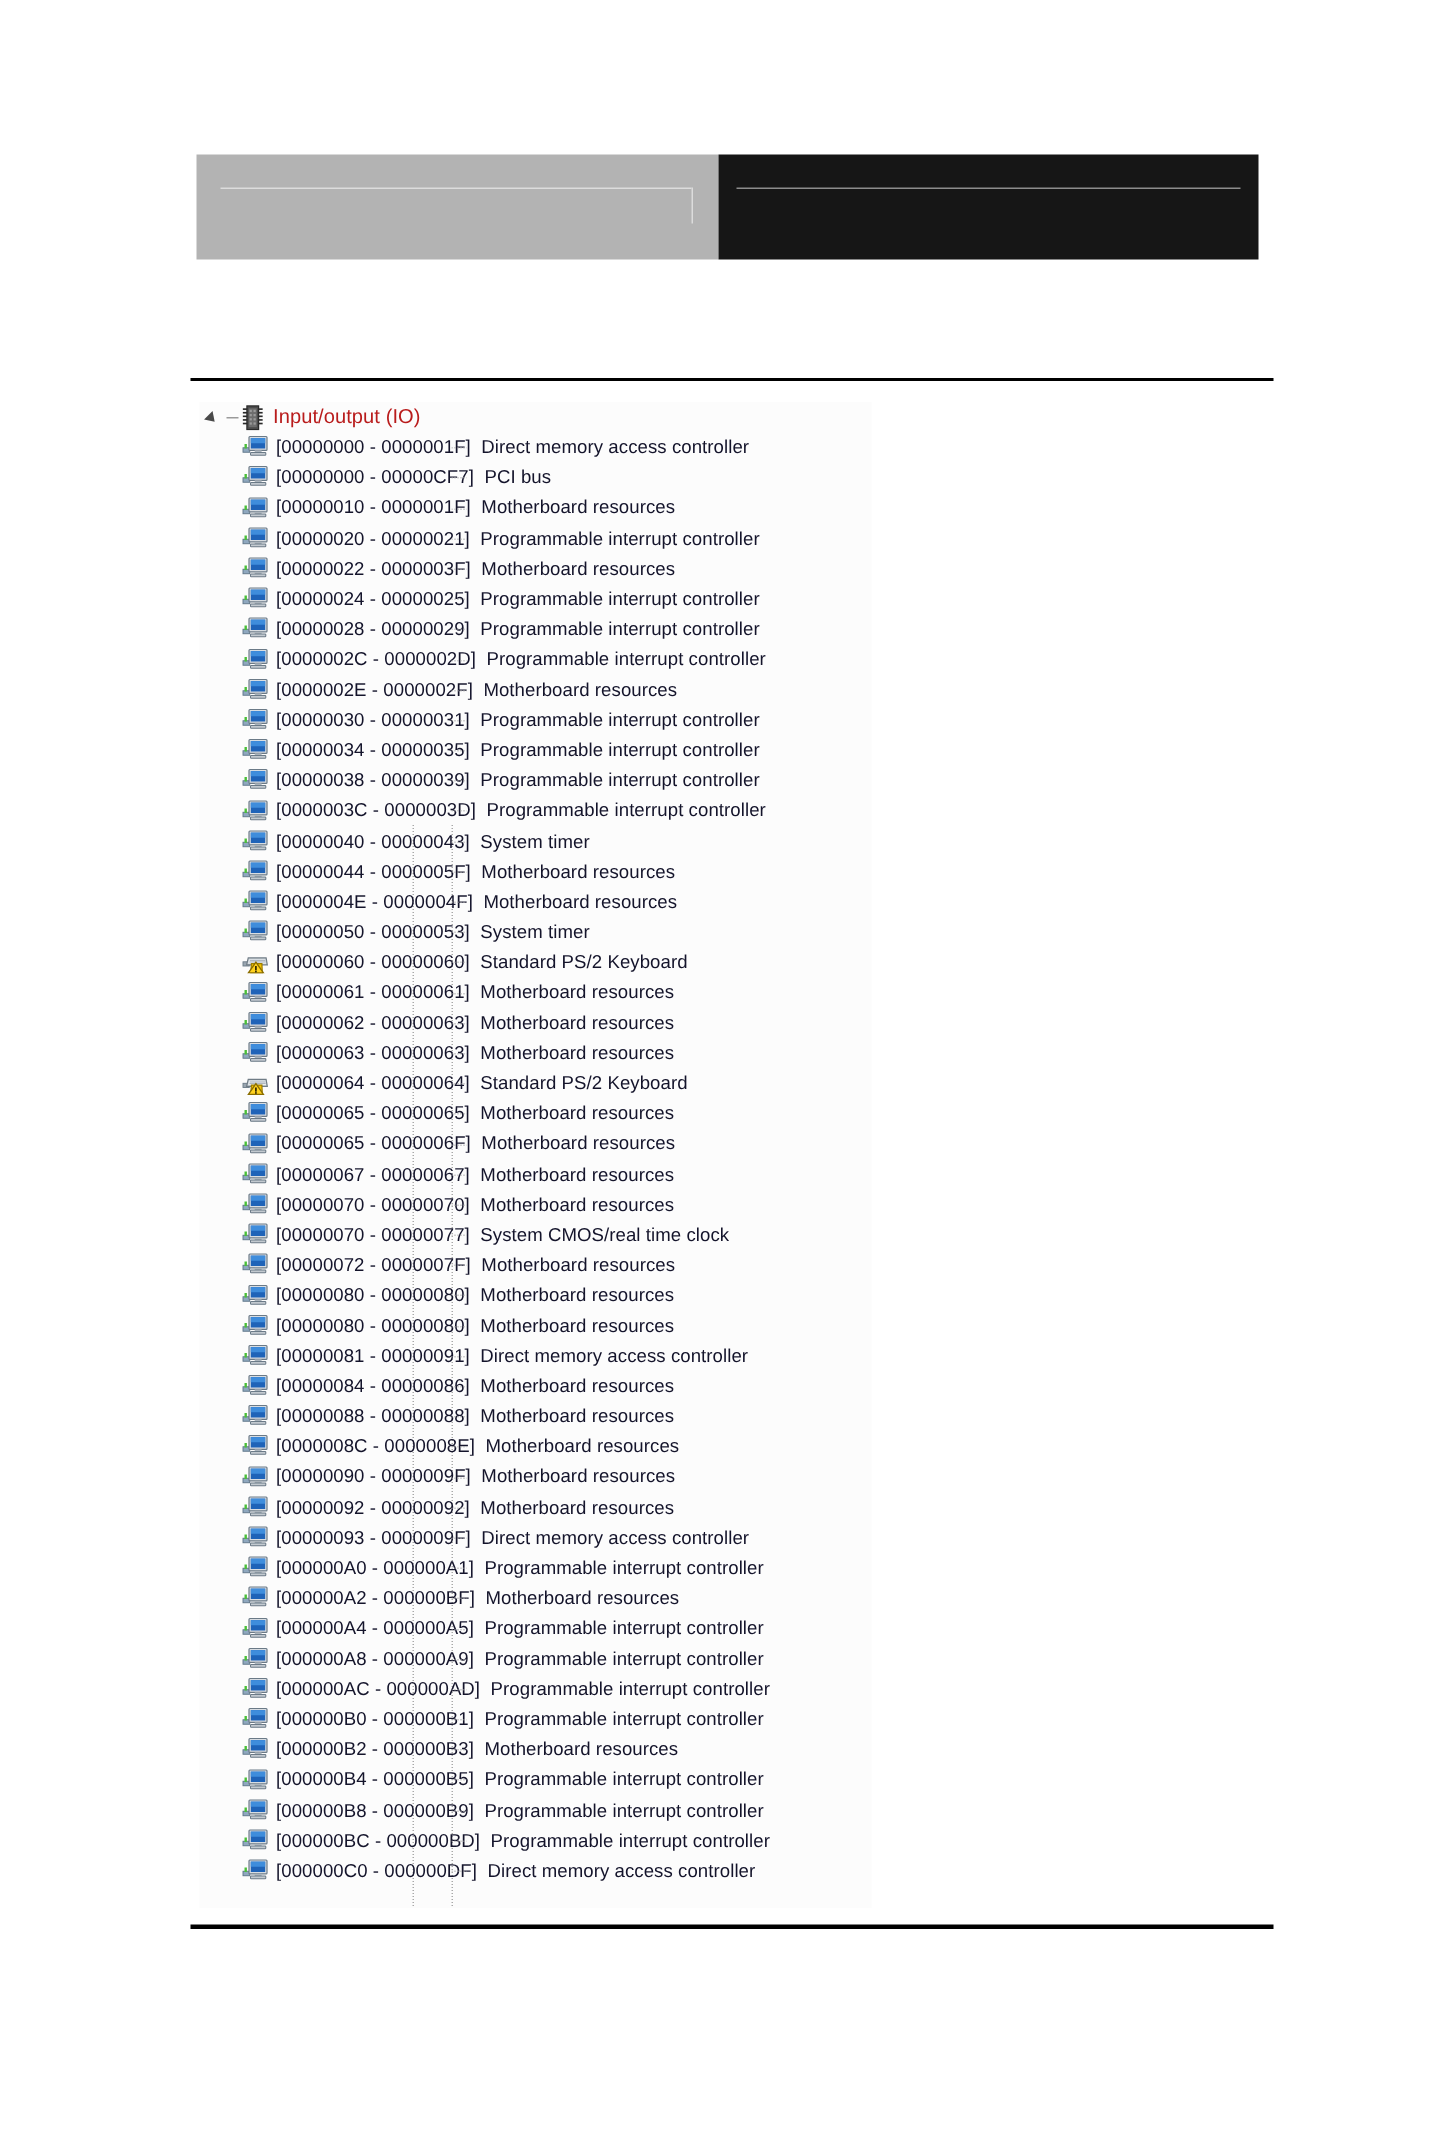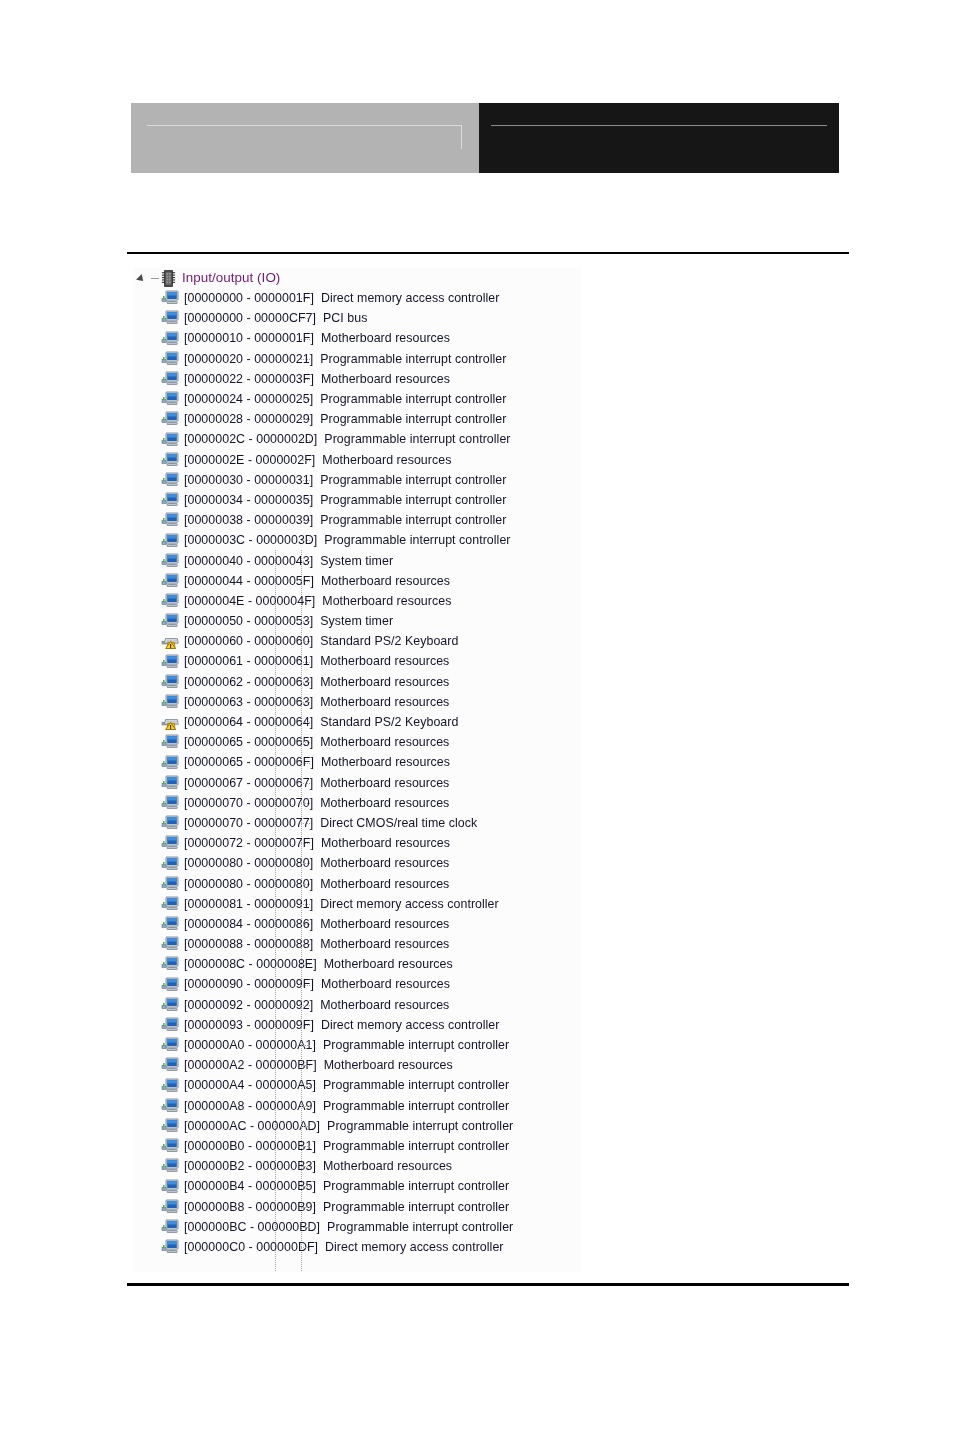--- a/index.html
+++ b/index.html
@@ -172,21 +172,21 @@
   
   .row-text {
     font-family: "Liberation Sans", sans-serif;
     font-size: 12.4px;
     color: #14142b;
     letter-spacing: 0.05px;
     line-height: 1;
   }
   .root-text {
     font-size: 13.4px;
-    color: #701a75;
+    color: #b91c1c;
   }
   .row-range {
     display: inline-block;
   }
   .row-label {
     display: inline-block;
     margin-left: 7px;
     text-align: right;
   }
 </style>
@@ -668,21 +668,21 @@
       <rect x="1" y="8.5" width="4.5" height="3" fill="#8fa8bf"></rect>
       <rect x="1" y="8.5" width="4.5" height="3" fill="none" stroke="#5d7487" stroke-width="0.6"></rect>
       <rect x="2" y="6" width="1.6" height="3" fill="#4bbf3a"></rect>
       <rect x="5" y="1" width="12" height="9.2" rx="0.6" fill="#d8dde2" stroke="#6b7a87" stroke-width="0.8"></rect>
       <rect x="6.2" y="2.1" width="9.6" height="6.9" fill="#1f63b8"></rect>
       <rect x="6.2" y="2.1" width="9.6" height="3.4" fill="#3f8ddc"></rect>
       <rect x="8.8" y="10.2" width="4.6" height="1.6" fill="#aab3bb"></rect>
       <rect x="6" y="11.6" width="10.2" height="1.9" rx="0.5" fill="#c3cad0" stroke="#6b7a87" stroke-width="0.7"></rect>
     </svg>
   </span>
-<span class="row-text"><span class="row-range">[00000070 - 00000077]</span><span class="row-label">Direct CMOS/real time clock</span></span>
+<span class="row-text"><span class="row-range">[00000070 - 00000077]</span><span class="row-label">System CMOS/real time clock</span></span>
       </div>
       <div class="tree-row child">
         <span class="elbow"></span>
   <span class="icon">
     <svg width="18" height="16" viewBox="0 0 18 16" xmlns="http://www.w3.org/2000/svg">
       <rect x="1" y="8.5" width="4.5" height="3" fill="#8fa8bf"></rect>
       <rect x="1" y="8.5" width="4.5" height="3" fill="none" stroke="#5d7487" stroke-width="0.6"></rect>
       <rect x="2" y="6" width="1.6" height="3" fill="#4bbf3a"></rect>
       <rect x="5" y="1" width="12" height="9.2" rx="0.6" fill="#d8dde2" stroke="#6b7a87" stroke-width="0.8"></rect>
       <rect x="6.2" y="2.1" width="9.6" height="6.9" fill="#1f63b8"></rect>

